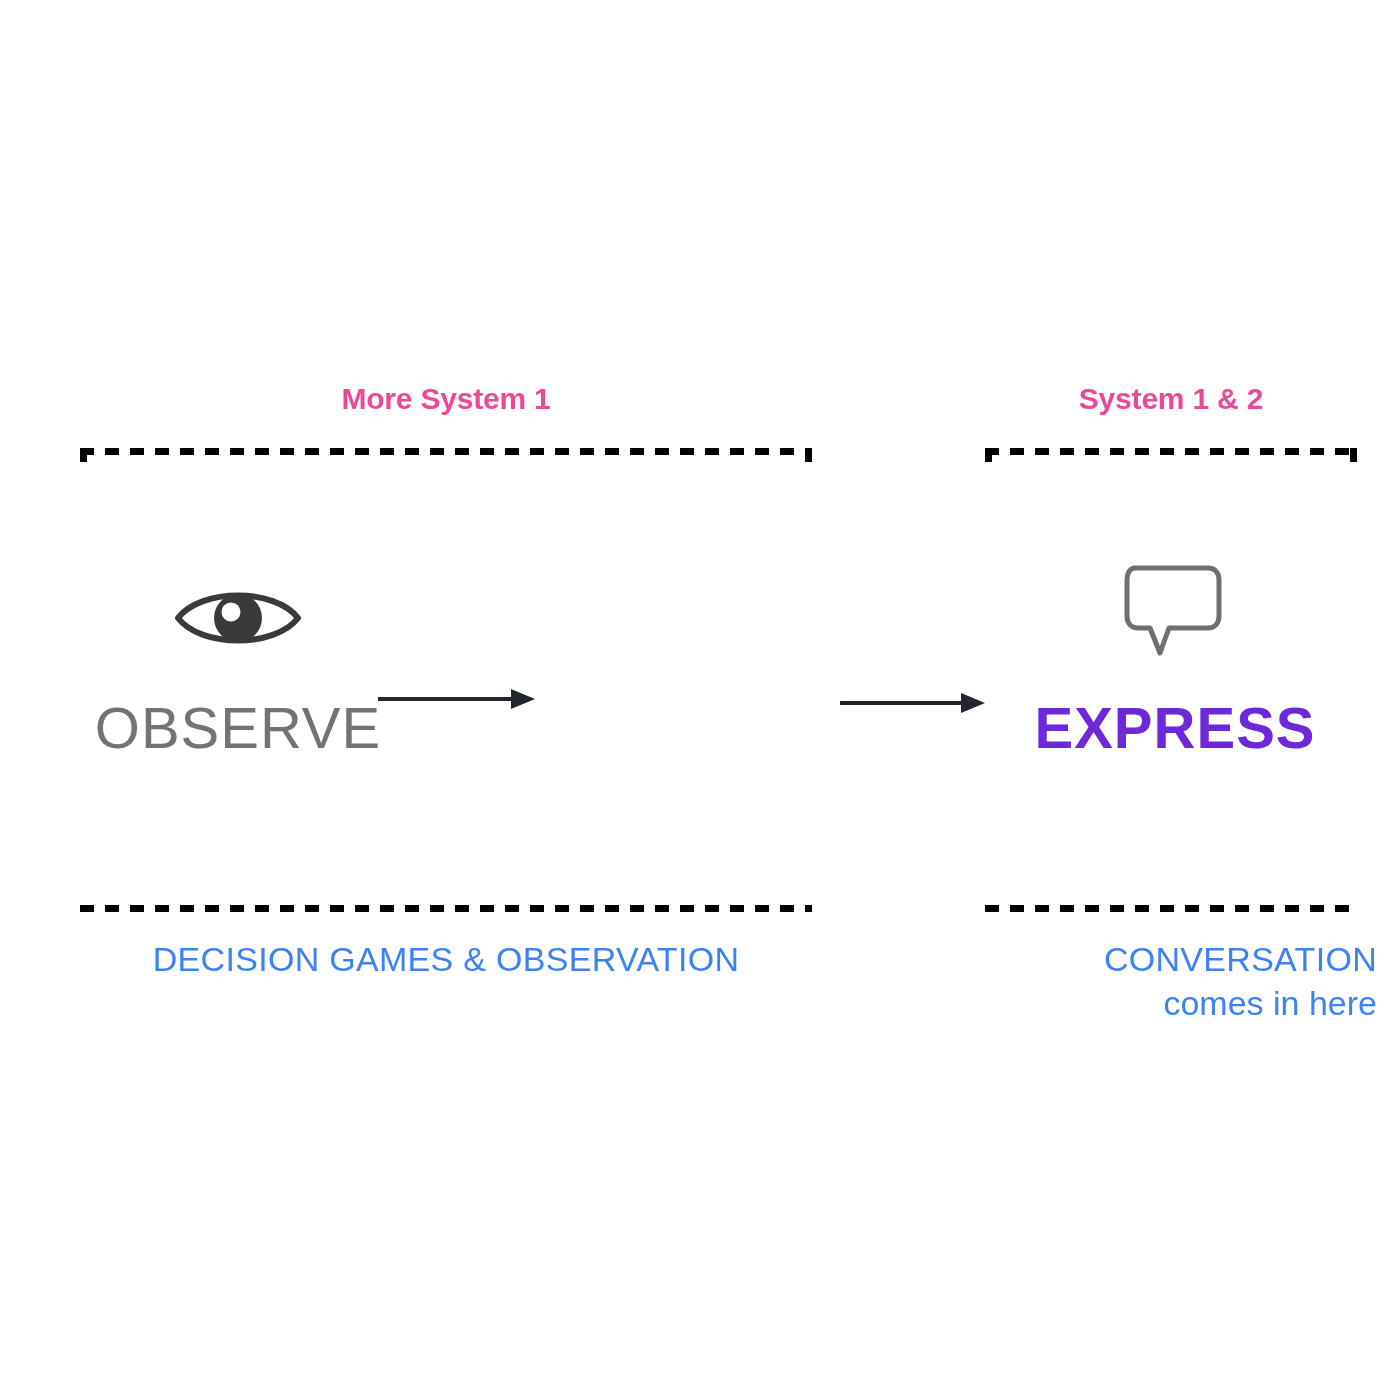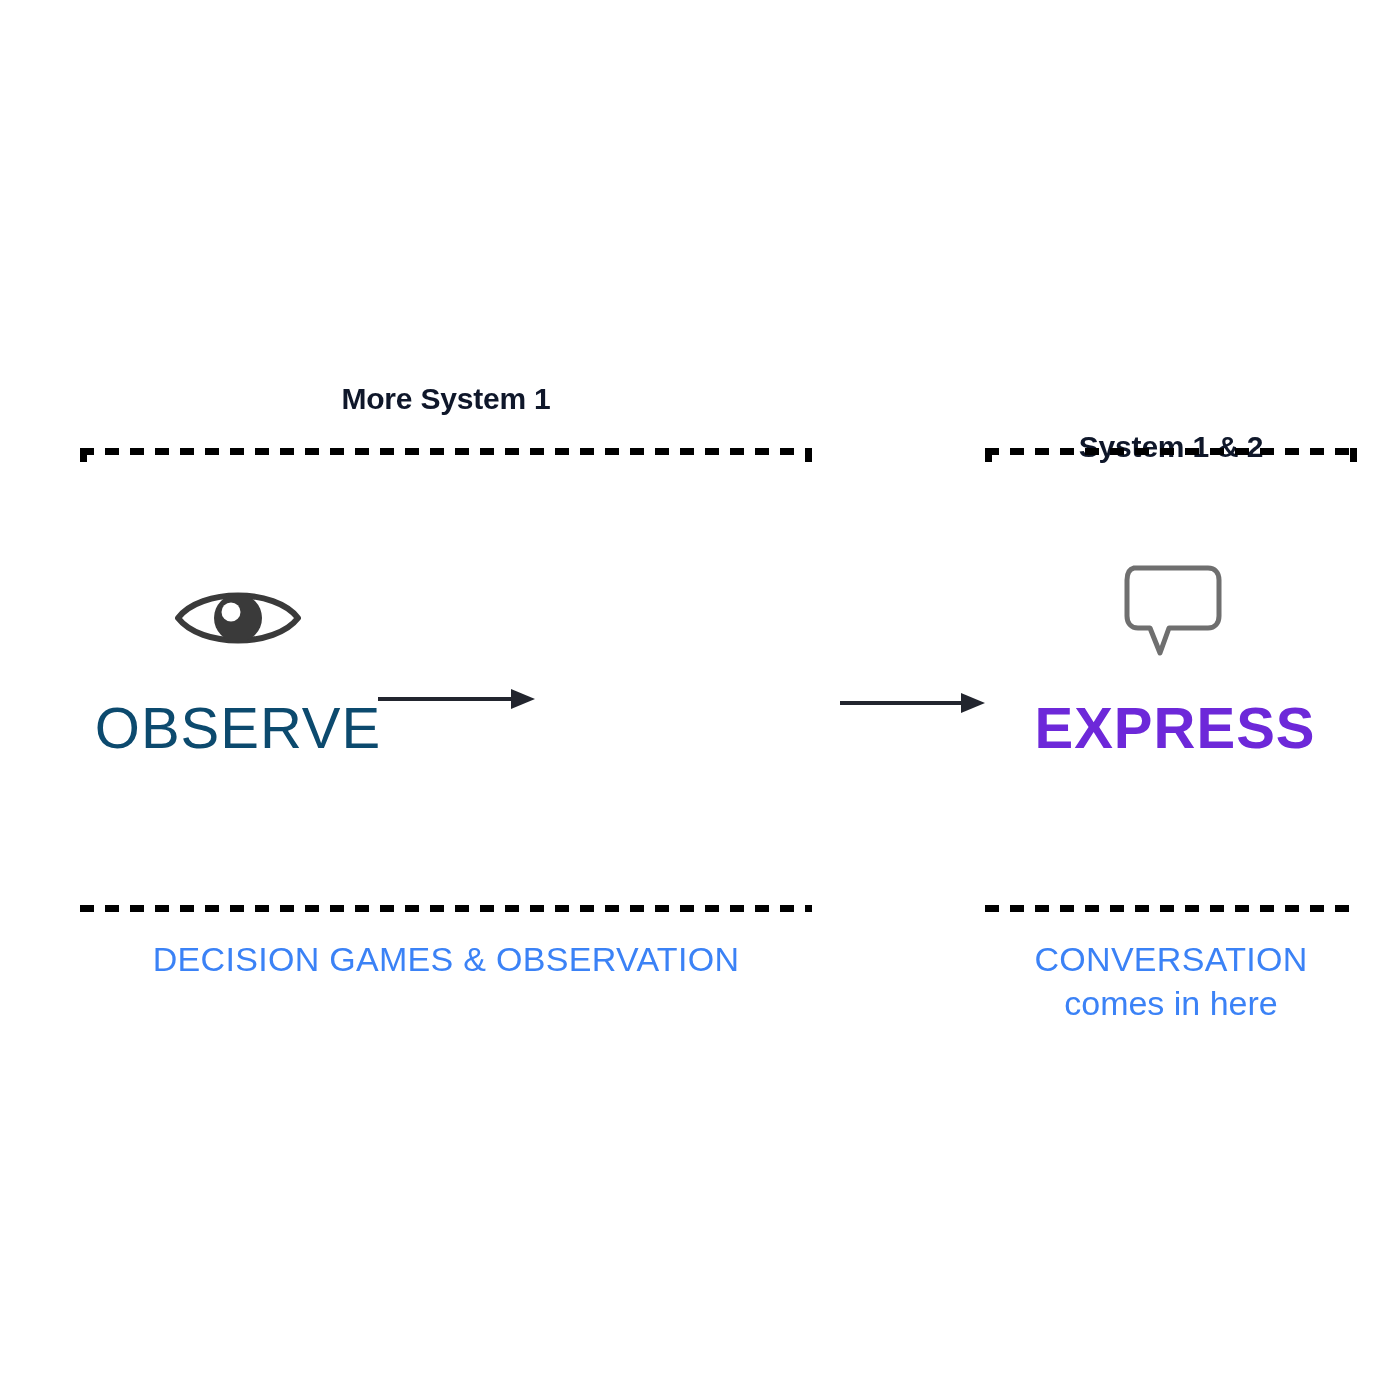--- a/index.html
+++ b/index.html
@@ -21,27 +21,27 @@
     width: 1400px;
     height: 1400px;
   }
 
   
   .group-header {
     position: absolute;
     font-family: "Liberation Sans", sans-serif;
     font-weight: bold;
     font-size: 30px;
-    color: #0f172a;
+    color: #ec4899;
     letter-spacing: -0.2px;
     text-align: center;
     white-space: nowrap;
   }
   #header-left  { left: 80px;  top: 382px; width: 732px; }
-  #header-right { left: 985px; top: 382px; width: 372px; margin-top: 48px; }
+  #header-right { left: 985px; top: 382px; width: 372px; }
 
   
   .dashed-box {
     position: absolute;
     box-sizing: border-box;
     background: transparent;
   }
   .dashed-box .edge {
     position: absolute;
     background-repeat: repeat-x;
@@ -80,21 +80,21 @@
     justify-content: center;
   }
   .stage-label {
     font-family: "Liberation Sans", sans-serif;
     font-size: 58px;
     letter-spacing: 1px;
     white-space: nowrap;
     line-height: 1.05;
     margin-top: 38px;
   }
-  .label-observe { color: #0c4a6e; font-weight: 400; }
+  .label-observe { color: #737373; font-weight: 400; }
   .label-react   { color: #363a6b; font-weight: bold; letter-spacing: 0.5px; }
   .label-express { color: #6d28d9; font-weight: 700; letter-spacing: 1px; }
 
   #stage-observe { left: 78px;  top: 550px; width: 320px; }
   #stage-react   { left: 568px; top: 550px; width: 270px; }
   #stage-express { left: 1030px; top: 550px; width: 290px; }
 
   
   .arrow { position: absolute; }
   #arrow-1 { left: 378px; top: 686px; width: 160px; height: 26px; }
@@ -105,21 +105,21 @@
     position: absolute;
     text-align: center;
     font-family: "Liberation Sans", sans-serif;
     color: #3b82f6;
     font-size: 34px;
     line-height: 1.28;
   }
   .caption .line1 { display: block; letter-spacing: 0.3px; }
   .caption .line2 { display: block; }
   #caption-left  { left: 60px;  top: 938px; width: 772px; }
-  #caption-right { left: 965px; top: 938px; width: 412px; }
+  #caption-right { left: 965px; top: 938px; width: 412px; text-align: right; }
 </style>
 </head>
 <body>
 
 <div id="canvas">
 
   <div class="group-header" id="header-left">More System 1</div>
 
   <div class="group-header" id="header-right">System 1 &amp; 2</div>
 

